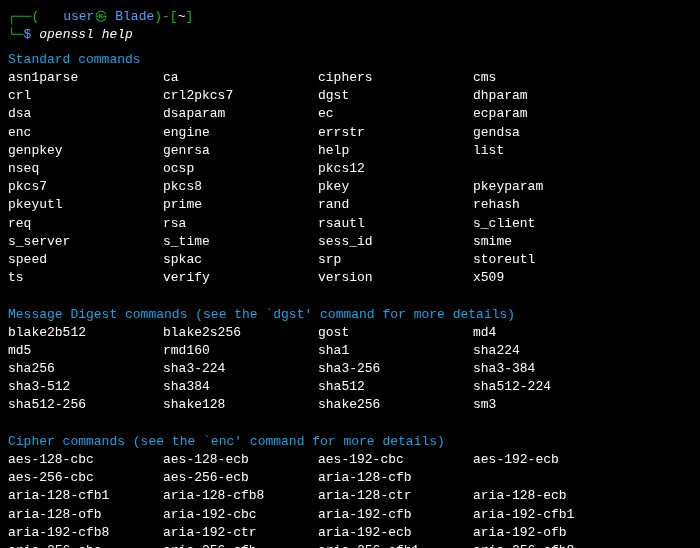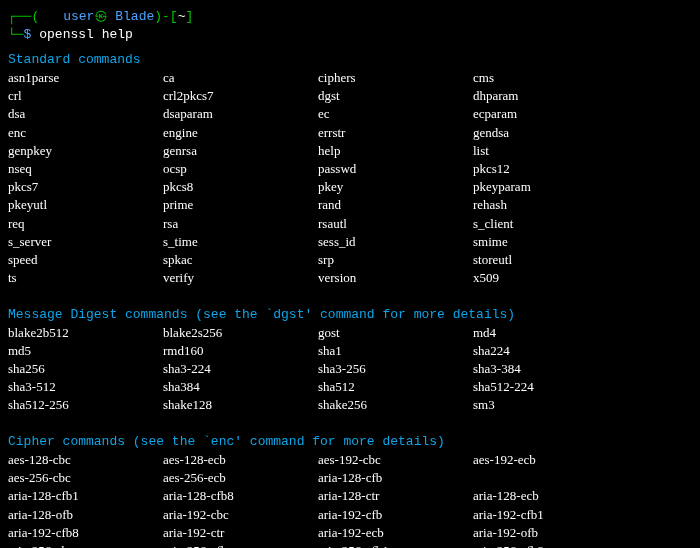--- a/index.html
+++ b/index.html
@@ -21,26 +21,25 @@
     .prompt-line {
       white-space: nowrap;
     }
     .paren { color: #00c800; }
     .user { color: #4aa3ff; margin-left: 24px; }
     .at { color: #00c800; }
     .host { color: #4aa3ff; font-weight: normal; }
     .bracket { color: #00c800; }
     .path { color: #fff; }
     .prompt-sym { color: #4aa3ff; }
-    .cmd { color: #fff; }
+    .cmd { color: #fff; font-style: italic; }
     .output { color: #fff; }
     .section-hdr { color: #0ea5e9; margin-top: 0; }
     .row {
       display: flex;
-      font-family: Liberation Serif, serif;
     }
     .cell {
       width: 155px;
       white-space: pre;
     }
     .blank { height: 1.4em; }
     .gap { height: 0.5em; }
   </style>
 </head>
 <body>
@@ -82,21 +81,20 @@
     </div>
     <div class="row">
       <div class="cell output">genpkey</div>
       <div class="cell output">genrsa</div>
       <div class="cell output">help</div>
       <div class="cell output">list</div>
     </div>
     <div class="row">
       <div class="cell output">nseq</div>
       <div class="cell output">ocsp</div>
-      <div class="cell output">passwd</div>
       <div class="cell output">pkcs12</div>
     </div>
     <div class="row">
       <div class="cell output">pkcs7</div>
       <div class="cell output">pkcs8</div>
       <div class="cell output">pkey</div>
       <div class="cell output">pkeyparam</div>
     </div>
     <div class="row">
       <div class="cell output">pkeyutl</div>

